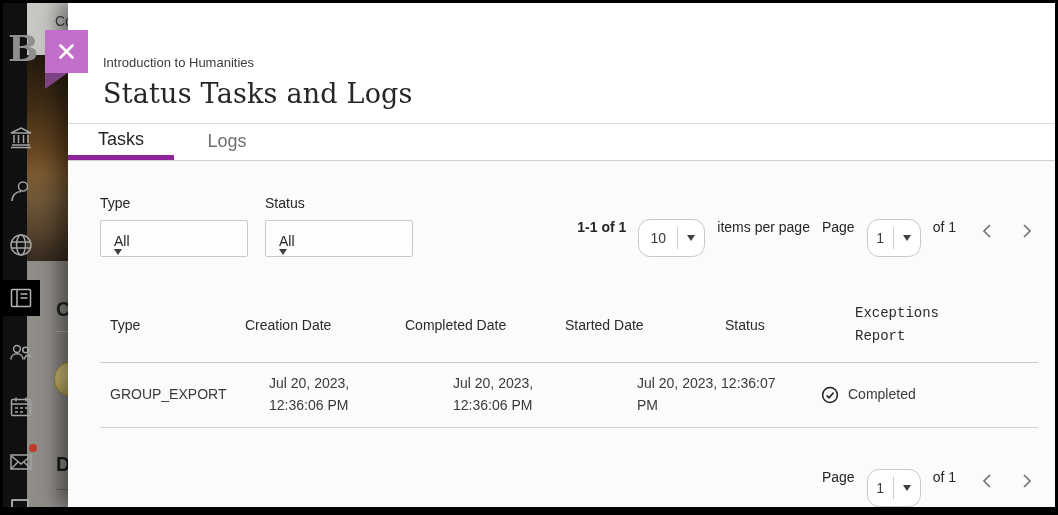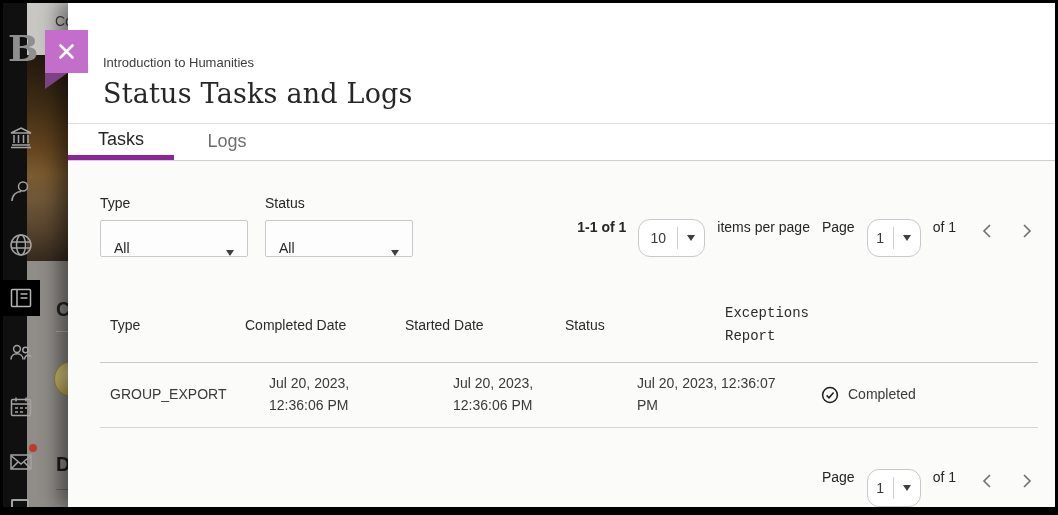--- a/index.html
+++ b/index.html
@@ -46,21 +46,21 @@
   .tab.active { color:#262626; border-bottom:5px solid #8e239b; }
 
   .content { flex:1; background:#fbfbfa; padding:0 17px 0 32px; }
 
   
   .filters-row { margin-top:34px; display:flex; justify-content:space-between; align-items:flex-end; }
   .filter-group { display:flex; gap:17px; }
   .filter-block { display:flex; flex-direction:column; }
   .filter-label { font-size:14px; color:#262626; margin-bottom:9px; }
   .select { width:148px; height:37px; background:#fdfdfd; border:1px solid #c9c9c9; border-radius:2px;
-    display:flex; align-items:flex-end; justify-content:space-between; padding:0 13px; font-size:14px; color:#262626; cursor:pointer; }
+    display:flex; align-items:flex-start; justify-content:space-between; padding:12px 13px; font-size:14px; color:#262626; cursor:pointer;flex-direction:column; }
   .caret { width:0; height:0; border-left:4.5px solid transparent; border-right:4.5px solid transparent; border-top:6px solid #3f3f3f; }
 
   .pager { display:flex; font-size:14px; color:#262626; }
   .range-text { font-weight:700; margin-right:12px; }
   .select-sm { height:38px; background:#fff; border:1px solid #c9c9c9; border-radius:12px; display:flex; align-items:center; cursor:pointer; }
   .select-sm .val { flex:1; text-align:center; font-size:14px; color:#3a3a3a; }
   .select-sm .div { width:1px; height:22px; background:#ccc; }
   .select-sm .caret-cell { width:26px; display:flex; justify-content:center; }
   .w-size { width:67px; }
   .w-page { width:54px; }
@@ -219,20 +219,21 @@
             <svg width="18" height="18" viewBox="0 0 18 18" fill="none" stroke="#6f6f6f" stroke-width="1.6">
                 <path d="M7 3 L13 9 L7 15"></path>
               </svg>
           </button>
         </div>
       </div>
 
       <div class="task-table">
         <div class="t-row t-head">
           <span class="cell first">Type</span>
+          <span class="cell">Creation Date</span>
           <span class="cell">Completed Date</span>
           <span class="cell">Started Date</span>
           <span class="cell">Status</span>
           <span class="cell wrap-narrow">Exceptions Report</span>
           <span class="cell"></span>
         </div>
 
         <div class="t-row t-body">
           <span class="cell first">GROUP_EXPORT</span>
           <span class="cell">Jul 20, 2023, 12:36:06 PM</span>

